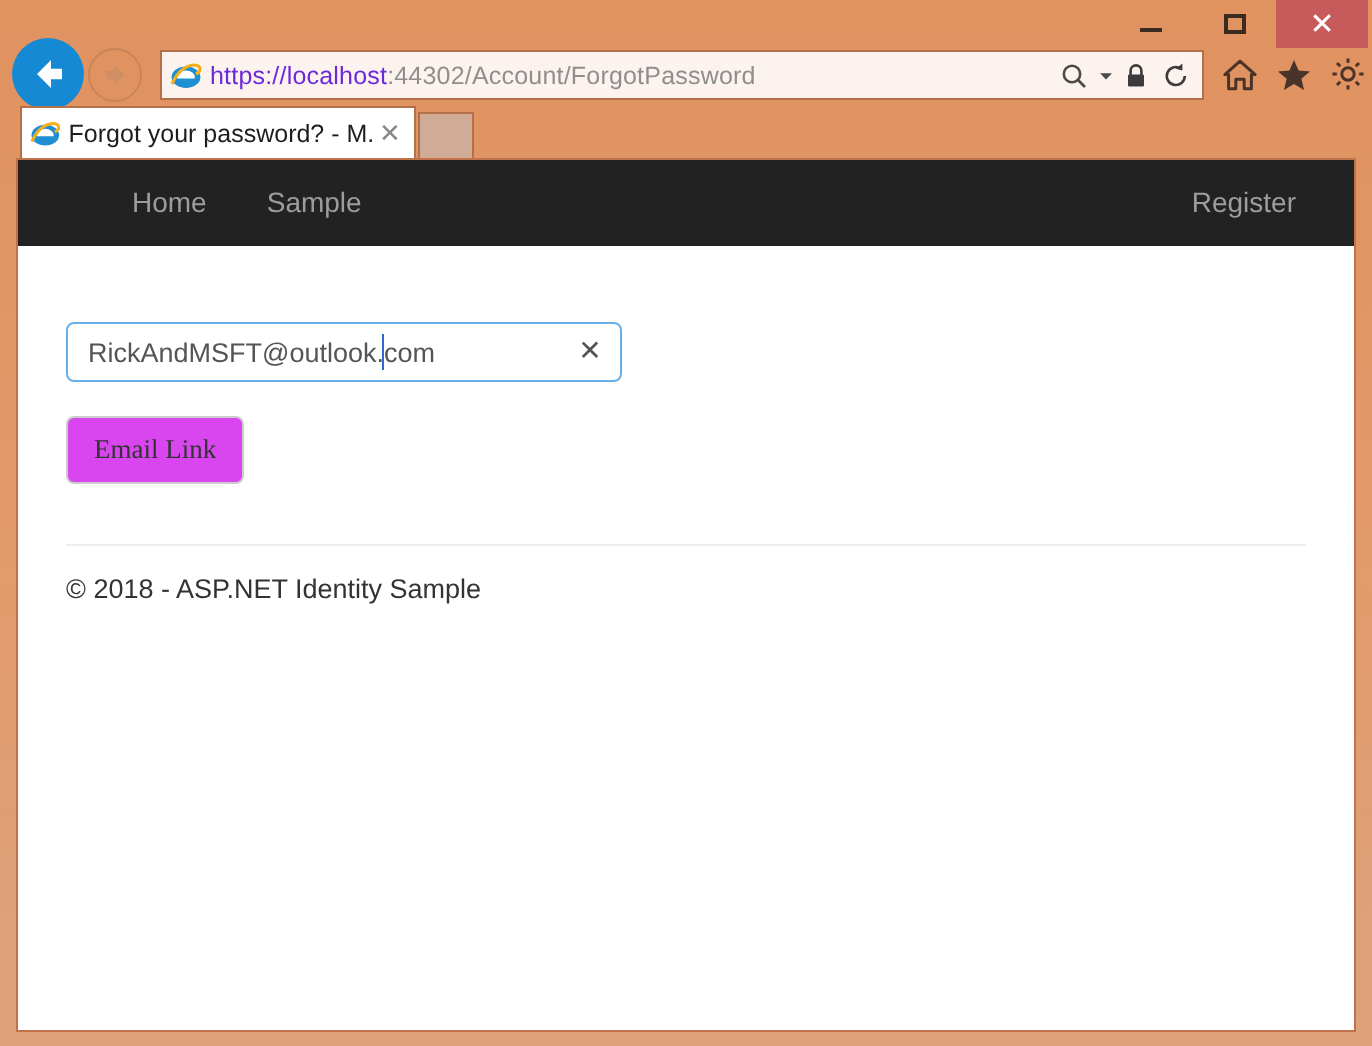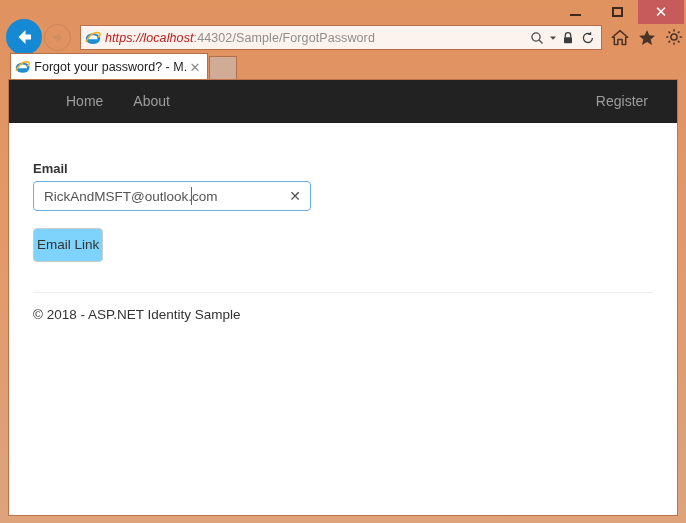--- a/index.html
+++ b/index.html
@@ -70,21 +70,21 @@
     display: flex; align-items: center;
   }
   #ie-favicon { margin-left: 4px; margin-right: 4px; flex: 0 0 auto; }
   #url-text {
     flex: 1 1 auto;
     font-size: 12.5px;
     color: #8e8e8e;
     white-space: nowrap; overflow: hidden;
     letter-spacing: 0.1px;
   }
-  #url-text .host { color: #b91c1c; font-style: italic; }
+  #url-text .host { color: #6d28d9; }
   .addr-icon {
     flex: 0 0 auto; width: 20px; height: 22px;
     display: flex; align-items: center; justify-content: center;
     color: #4a4a4a;
   }
   #cmd-icons {
     position: absolute; left: 610px; top: 4px;
     display: flex; align-items: center; gap: 7px;
   }
   .cmd-icon { width: 20px; height: 22px; display:flex; align-items:center; justify-content:center; color:#4a3328; }
@@ -197,27 +197,27 @@
     width: 16px; height: 18px;
     color: #555; font-size: 14px; line-height: 18px;
     text-align: center;
     font-family: "DejaVu Sans", sans-serif;
     cursor: pointer;
   }
 
   #submit-btn {
     margin-top: 17px;
     display: inline-block;
-    background: #7dd3fc;
+    background: #d946ef;
     border: 1px solid #cccccc;
     border-radius: 4px;
-    padding: 7px 3px;
+    padding: 7px 13px;
     font-size: 13.5px;
     color: #333333;
-    font-family: Liberation Sans, sans-serif;
+    font-family: Liberation Serif, serif;
     cursor: pointer;
     line-height: 1.35;
   }
 
   #footer-rule {
     margin-top: 30px;
     border: none;
     border-top: 1px solid #eeeeee;
   }
   #footer-text {
@@ -258,21 +258,21 @@
     </div>
 
     <div id="addressbar">
       <svg id="ie-favicon" width="16" height="16" viewBox="0 0 16 16">
         <ellipse cx="8" cy="8.6" rx="7.2" ry="5.4" fill="#1f8fd4"></ellipse>
         <ellipse cx="8" cy="8.6" rx="4.4" ry="3.3" fill="#ffffff"></ellipse>
         <path d="M1 12 Q5 3 12 2.5 Q15 2.6 15 4.6 Q15 6 13 7" fill="none" stroke="#f3b01c" stroke-width="1.6"></path>
         <path d="M3.5 9.2 L12.5 9.2 Q12.2 12.6 8 12.6 Q4.2 12.6 3.5 9.2 Z" fill="#1f8fd4"></path>
       </svg>
 
-      <span id="url-text"><span class="host">https://localhost</span><span>:44302/Sample/ForgotPassword</span></span>
+      <span id="url-text"><span class="host">https://localhost</span><span>:44302/Account/ForgotPassword</span></span>
 
       <span class="addr-icon">
         <svg width="14" height="14" viewBox="0 0 14 14">
           <circle cx="6" cy="6" r="4.1" fill="none" stroke="#4a4a4a" stroke-width="1.3"></circle>
           <line x1="9" y1="9" x2="12.5" y2="12.5" stroke="#4a4a4a" stroke-width="1.3"></line>
         </svg>
       </span>
       <span class="addr-icon" style="width:11px">
         <svg width="8" height="8" viewBox="0 0 8 8">
             <path d="M1 2.6 L4 5.8 L7 2.6 Z" fill="#4a4a4a"></path>
@@ -328,31 +328,30 @@
       <span id="tab-close">✕</span>
     </div>
     <div id="tab-new"></div>
   </div>
 
   <div id="viewport">
 
     <div id="navbar">
       <div id="nav-left">
         <a class="nav-link" href="#">Home</a>
-        <a class="nav-link" href="#">About</a>
+        <a class="nav-link" href="#">Sample</a>
       </div>
       <div id="nav-right">
         <a class="nav-link" href="#">Register</a>
       </div>
     </div>
 
     <div id="content">
 
       <div id="form-area">
-        <label id="email-label" for="email-input">Email</label>
 
         <div id="email-field-wrap">
           <input id="email-input" type="text" value="RickAndMSFT@outlook.com" style="">
           <div id="email-caret"></div>
           <span id="email-clear">✕</span>
         </div>
 
         <button id="submit-btn" type="button">Email Link</button>
       </div>
 

